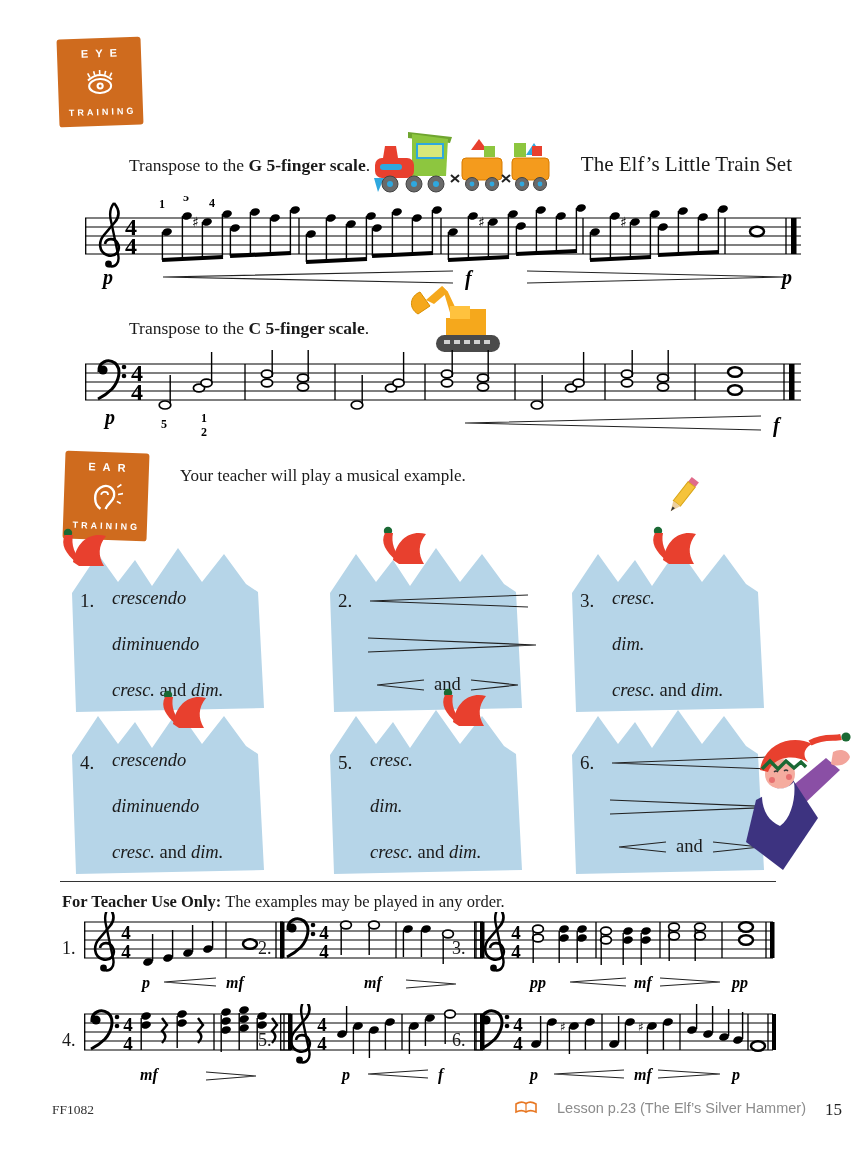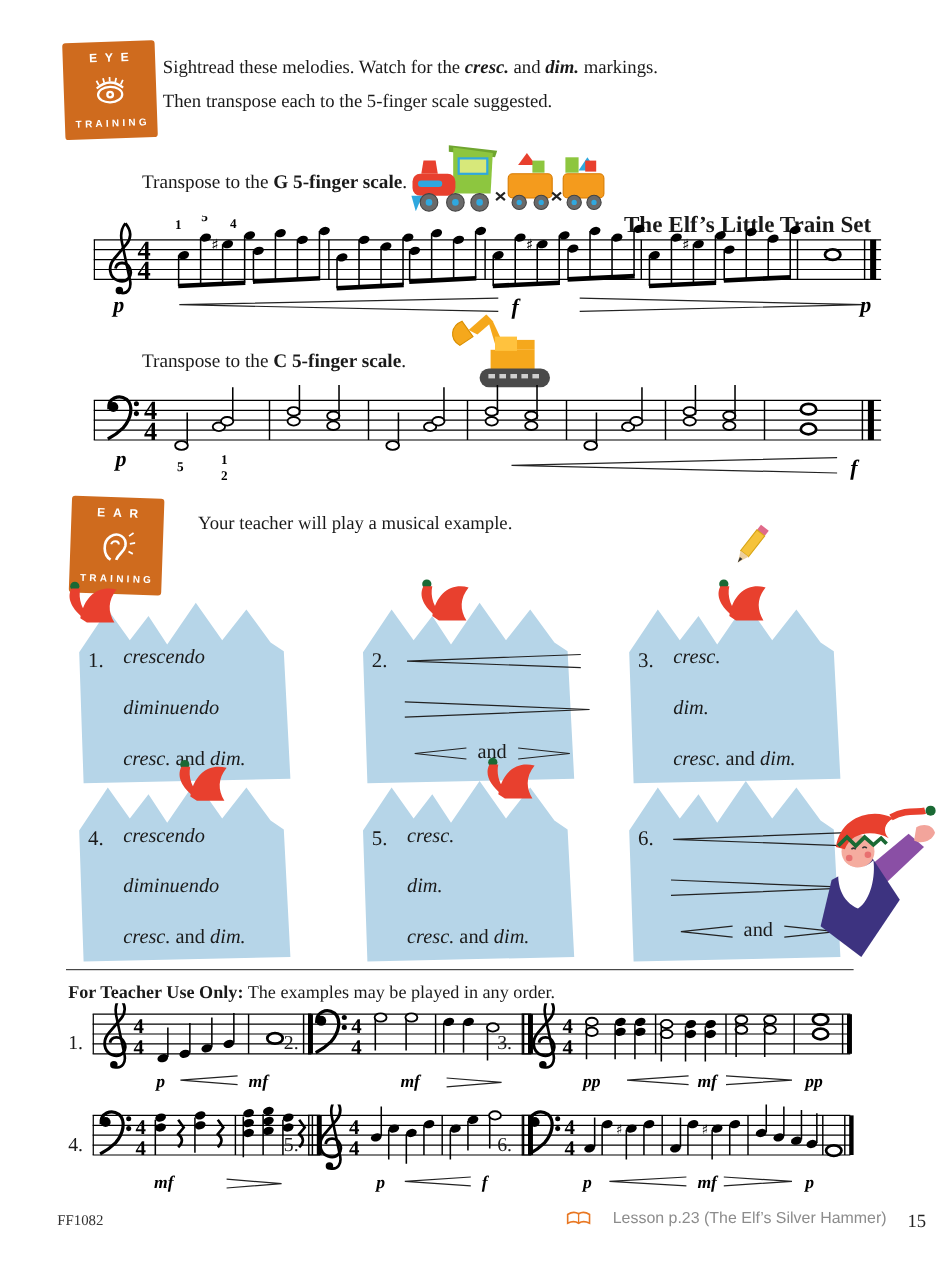--- a/index.html
+++ b/index.html
@@ -13,21 +13,21 @@
   .badge .word{font-size:11px;font-weight:bold;letter-spacing:7px;margin-left:7px;}
   .badge .training{font-size:9px;font-weight:bold;letter-spacing:3px;margin-left:3px;}
   .badge-eye{transform:rotate(-2deg);}
   .badge-ear{transform:rotate(2deg);}
   
   .instr{font-size:17px;line-height:31px;}
   .bi{font-style:italic;font-weight:bold;}
   .it{font-style:italic;}
   .prompt{font-size:17.5px;margin-left:44px;}
   .prompt b{font-weight:bold;}
-  .songtitle{font-size:21px;font-weight:bold;white-space:nowrap;margin-top:40px;}
+  .songtitle{font-size:21px;font-weight:normal;white-space:nowrap;}
   
   svg text{font-family:"Liberation Serif",serif;}
   .dyn{font-style:italic;font-weight:bold;font-size:20px;}
   .dynS{font-style:italic;font-weight:bold;font-size:16px;}
   .ts{font-weight:bold;font-size:24px;}
   .tsS{font-weight:bold;font-size:19px;}
   .fing{font-weight:bold;font-size:12px;}
   .sharp{font-family:"DejaVu Sans",sans-serif;font-size:14px;}
   .sharpS{font-family:"DejaVu Sans",sans-serif;font-size:12px;}
   .hp{stroke:#222;stroke-width:1.1;fill:none;}
@@ -138,24 +138,20 @@
   <div class="abs badge badge-eye" style="left:58px;top:38px;">
     <span class="word">EYE</span>
     <svg width="36" height="30" viewBox="0 0 36 30">
       <path d="M6,12 Q18,2 30,12" fill="none" stroke="#fff" stroke-width="2"></path>
       <path d="M8,9 L6,5 M13,7 L12,3 M18,6 L18,2 M23,7 L24,3 M28,9 L30,5" stroke="#fff" stroke-width="1.6"></path>
       <ellipse cx="18" cy="18" rx="11" ry="7" fill="none" stroke="#fff" stroke-width="2"></ellipse>
       <circle cx="18" cy="18" r="3.6" fill="#fff"></circle>
       <circle cx="18" cy="18" r="1.5" fill="#cf6b1e"></circle>
     </svg>
     <span class="training">TRAINING</span>
-  </div>
-  <div class="abs instr" style="left:148px;top:45px;width:560px;">
-    <div><span>Sightread these melodies. Watch for the </span><span class="bi">cresc.</span><span> and </span><span class="bi">dim.</span><span> markings.</span></div>
-    <div>Then transpose each to the 5-finger scale suggested.</div>
   </div>
 
   <div class="abs prompt" style="left:85px;top:155px;"><span>Transpose to the </span><b>G 5-finger scale</b><span>.</span></div>
 
   <svg class="abs" style="left:372px;top:126px;" width="178" height="72" viewBox="0 0 178 72">
     <polygon points="36,6 80,11 78,17 36,12" fill="#6fa52f"></polygon>
     <polygon points="40,8 76,13 74,50 40,50" fill="#8dc63f"></polygon>
     <rect x="45" y="18" width="26" height="14" fill="#d7e87a" stroke="#2fa8df" stroke-width="2"></rect>
     <polygon points="13,20 24,20 26,32 11,32" fill="#e8402e"></polygon>
     <rect x="3" y="32" width="39" height="20" rx="7" fill="#e8402e"></rect>

